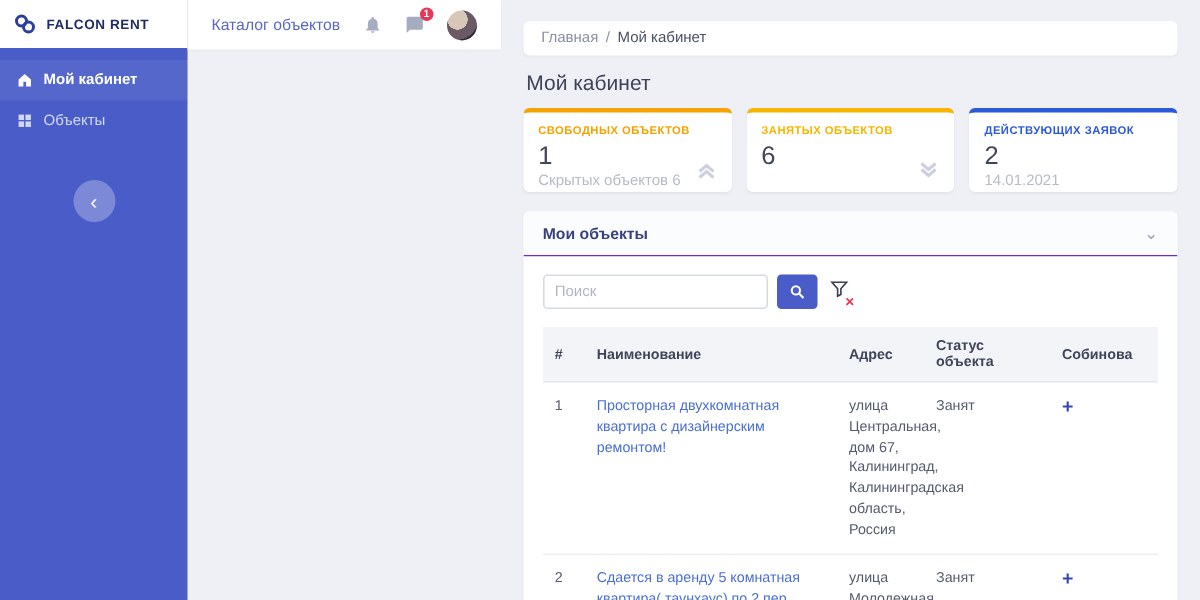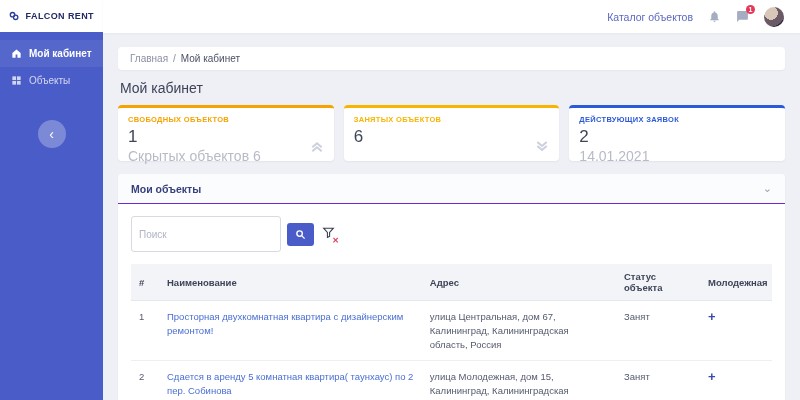--- a/index.html
+++ b/index.html
@@ -1,67 +1,67 @@
 <!DOCTYPE html>
 <html><head>
 <meta charset="utf-8">
 <style>
   * { margin:0; padding:0; box-sizing:border-box; }
   html,body { width:800px; height:400px; overflow:hidden; }
   body { font-family:"Liberation Sans", sans-serif; background:#eef0f5; }
   .app { display:flex; width:800px; height:400px; }
 
   
-  .sidebar { width:103px; flex-shrink:0; background:#4a5cc8; color:#fff; display:flex; flex-direction:column; }
+  .sidebar { width:125px; flex-shrink:0; background:#4a5cc8; color:#fff; display:flex; flex-direction:column; }
   .logo { background:#fff; height:32px; display:flex; align-items:center; gap:6px; padding:0 9px; }
   .logo svg { width:16px; height:16px; }
   .logo-text { font-size:9px; font-weight:bold; color:#1f2a66; letter-spacing:.4px; white-space:nowrap; }
   .menu { margin-top:8px; }
   .menu-item { display:flex; align-items:center; gap:7px; padding:8px 11px; font-size:10px; color:rgba(255,255,255,.75); cursor:pointer; }
   .menu-item svg { width:11px; height:11px; flex-shrink:0; }
   .menu-item.active { color:#fff; font-weight:bold; background:rgba(255,255,255,.07); }
   .collapse-btn { width:28px; height:28px; border-radius:50%; background:rgba(255,255,255,.28); color:#fff;
     display:flex; align-items:center; justify-content:center; font-size:14px; margin:26px auto 0; cursor:pointer; }
 
   
-  .main { flex:1; display:flex; flex-direction:column; min-width:0; }
+  .main { flex:1; display:flex; flex-direction:row; min-width:0; }
   .topbar { background:#fff; height:33px; flex-shrink:0; display:flex; align-items:center; justify-content:flex-end; gap:15px; padding:0 16px; box-shadow:0 1px 2px rgba(0,0,0,.04); }
   .catalog-link { font-size:10.5px; color:#5b68c0; cursor:pointer; }
   .topbar-icon { width:13px; height:13px; color:#a7adc0; cursor:pointer; position:relative; }
   .topbar-icon svg { width:13px; height:13px; display:block; }
   .badge { position:absolute; top:-5px; right:-6px; background:#e63757; color:#fff; font-size:7px; line-height:9px; min-width:9px; border-radius:5px; text-align:center; padding:0 2px; font-weight:bold; }
   .avatar { width:20px; height:20px; border-radius:50%; background:radial-gradient(circle at 35% 30%, #d8c6b8 0 35%, #6b5a66 36% 70%, #2e2a3a 71%); cursor:pointer; }
 
   .content { padding:14px 15px 0; overflow:hidden; }
   .breadcrumb { background:#fff; border-radius:4px; padding:6px 12px; font-size:10px; color:#8a90a3; box-shadow:0 1px 2px rgba(0,0,0,.04); display:flex; gap:5px; }
   .breadcrumb .current { color:#4b5165; }
   .page-title { font-size:14px; color:#3e4358; margin:10px 2px 9px; font-weight:500; }
 
   
   .stats { display:flex; gap:10px; }
   .stat-card { flex:1; background:#fff; border-radius:4px; border-top:3px solid #ccc; padding:7px 10px 6px; box-shadow:0 1px 2px rgba(0,0,0,.05); position:relative; height:56px; }
   .stat-label { font-size:7.5px; font-weight:bold; letter-spacing:.3px; }
   .stat-value { font-size:17px; color:#404657; margin-top:3px; }
-  .stat-sub { font-size:14px; color:#b7bbc7; margin-top:1px; white-space:nowrap; overflow:hidden; }
+  .stat-sub { font-size:10px; color:#b7bbc7; margin-top:1px; white-space:nowrap; overflow:hidden; }
   .stat-icon { position:absolute; right:9px; top:30px; color:#ccd0dc; }
   .stat-icon svg { width:16px; height:16px; }
   .bars { display:flex; gap:2px; }
   .bars i { width:3px; height:14px; background:#dfe2ea; border-radius:1px; }
   .cal-dark { width:14px; height:14px; background:#4a4f5e; border-radius:2px; position:relative; }
   .cal-dark:after { content:""; position:absolute; left:2px; right:2px; top:4px; height:2px; background:#9ca1ad; }
 
   
   .panel { background:#fff; border-radius:4px; margin-top:13px; box-shadow:0 1px 2px rgba(0,0,0,.05); }
   .panel-header { display:flex; align-items:center; justify-content:space-between; padding:8px 13px; border-bottom:1px solid #6d28d9; background:#fbfcfe; border-radius:4px 4px 0 0; }
   .panel-title { font-size:10.5px; font-weight:bold; color:#39417c; }
   .panel-chevron { color:#9aa0b5; font-size:11px; cursor:pointer; }
   .panel-body { padding:12px 13px 0; }
 
   .search-row { display:flex; align-items:center; gap:6px; margin-bottom:12px; }
-  .search-input { width:150px; height:36px; border:1px solid #d6dae3; border-radius:3px; padding:0 7px; font-size:10px; color:#555b6e; outline:none; }
+  .search-input { width:150px; height:23px; border:1px solid #d6dae3; border-radius:3px; padding:0 7px; font-size:10px; color:#555b6e; outline:none; }
   .search-input::placeholder { color:#b0b5c2; }
   .search-btn { width:27px; height:23px; background:#4a5cc8; border:none; border-radius:3px; color:#fff; cursor:pointer; display:flex; align-items:center; justify-content:center; }
   .search-btn svg { width:11px; height:11px; }
   .filter-clear { position:relative; cursor:pointer; margin-left:2px; }
   .filter-clear svg { width:13px; height:13px; color:#3a3f4e; }
   .filter-clear .x { position:absolute; right:-4px; bottom:-2px; color:#e63757; font-size:8px; font-weight:bold; }
 
   
   table { width:100%; border-collapse:collapse; table-layout:fixed; }
   thead th { background:#f3f4f8; color:#3f4558; text-align:left; font-size:9.5px; padding:7px 8px; border-bottom:1px solid #e4e7ee; font-weight:bold; }
@@ -192,21 +192,21 @@
                 <col class="c-addr">
                 <col class="c-status">
                 <col class="c-cal">
               </colgroup>
             <thead>
               <tr>
                 <th>#</th>
                 <th>Наименование</th>
                 <th>Адрес</th>
                 <th>Статус объекта</th>
-                <th>Молодежная</th>
+                <th>Собинова</th>
               </tr>
             </thead>
             <tbody>
               <tr>
                 <td>1</td>
                 <td><span class="name-link">Просторная двухкомнатная квартира с дизайнерским ремонтом!</span></td>
                 <td>улица Центральная, дом 67, Калининград, Калининградская область, Россия</td>
                 <td>Занят</td>
                 <td><span class="plus">+</span></td>
               </tr>

